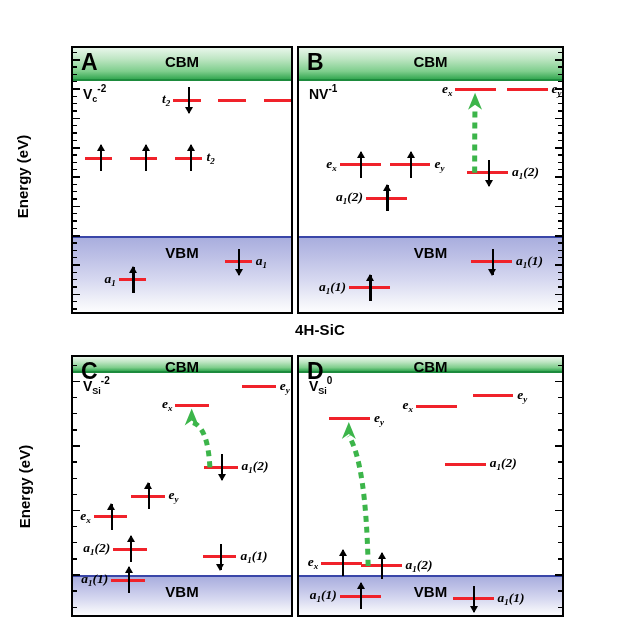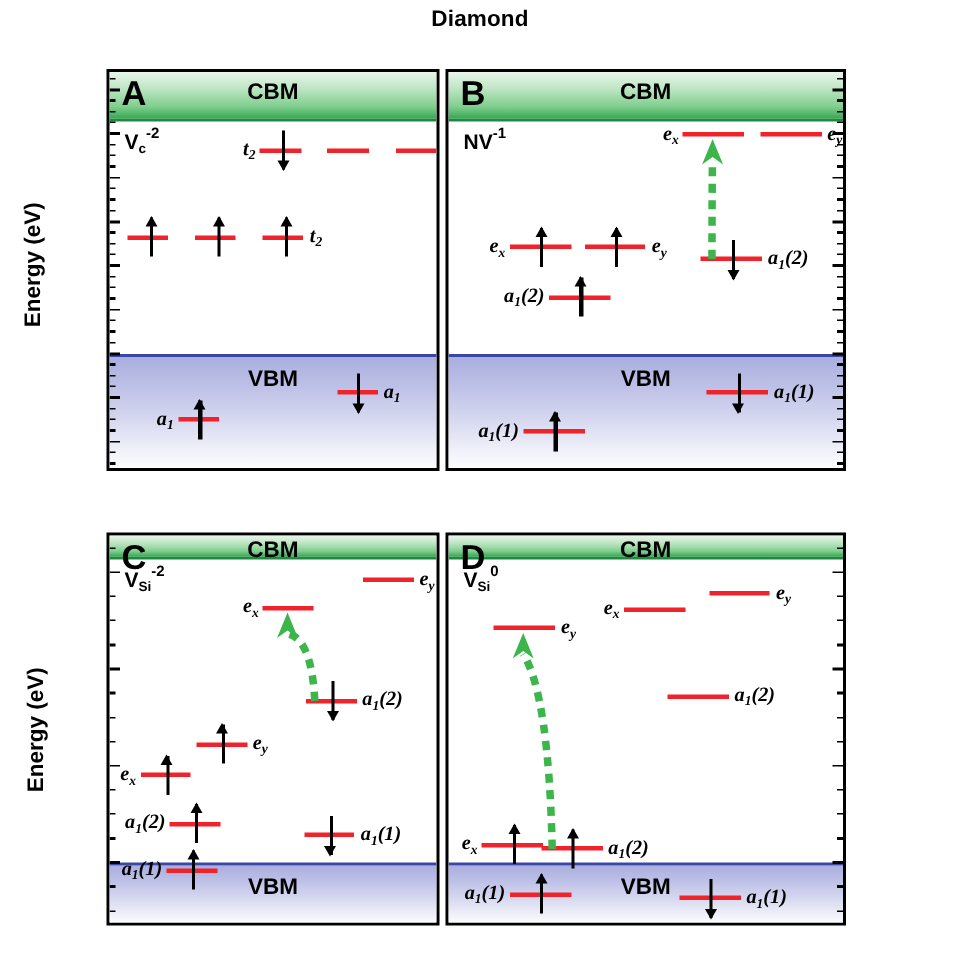--- a/index.html
+++ b/index.html
@@ -61,22 +61,22 @@
   .tickmaj.r{left:auto;right:0;}
   .tickmin.r{left:auto;right:0;}
 
   svg.transition{position:absolute;left:0;top:0;overflow:visible;pointer-events:none;}
 </style>
 </head>
 <body>
 
 <div class="fig">
 
-  <div class="rowtitle" style="left:70px;top:5px;width:500px;">Diamond</div>
-
+
+  <div class="rowtitle" style="left:70px;top:322px;width:500px;">4H-SiC</div>
 
   <div class="axislabel" style="left:-38px;top:168px;width:120px;">Energy (eV)</div>
 
   <div class="axislabel" style="left:-36px;top:478px;width:120px;">Energy (eV)</div>
 
   <div id="panels">
       <div class="panel" style="left: 71px; top: 46px; width: 222px; height: 268px;">
         <div class="plotarea">
           <div class="cbm" style="top: 0px; height: 30.8px;"></div>
           <div class="bandlabel" style="top: 6.4px;">CBM</div>

